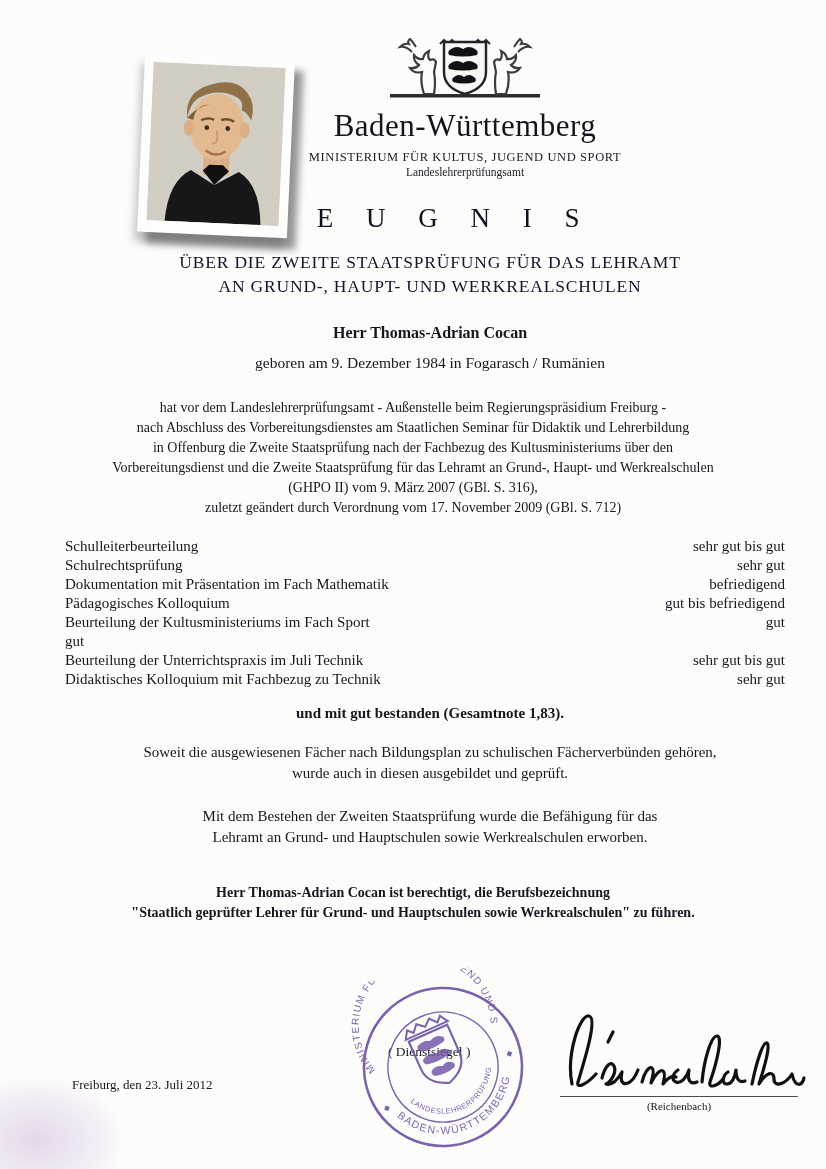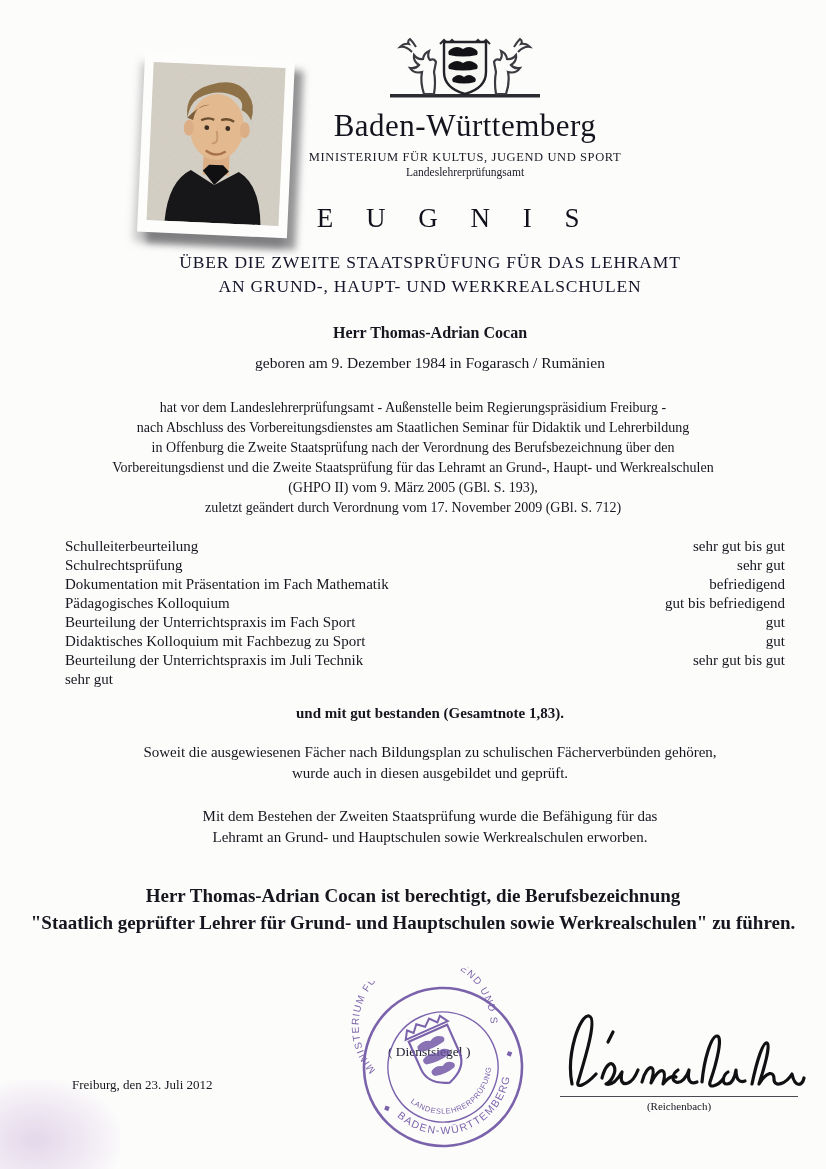--- a/index.html
+++ b/index.html
@@ -53,21 +53,21 @@
   
   .grades { left: 65px; top: 537px; width: 720px; font-size: 15px; }
   .grade-row { display: flex; justify-content: space-between; line-height: 1.27; }
   .grade-subject { text-align: left; }
   .grade-value { text-align: right; white-space: nowrap; }
 
   
   .result-line { left: 30px; top: 705px; width: 800px; text-align: center; font-size: 15px; font-weight: bold; }
   .note-par { left: 30px; top: 742px; width: 800px; text-align: center; font-size: 15px; line-height: 1.4; }
   .qual-par { left: 30px; top: 806px; width: 800px; text-align: center; font-size: 15px; line-height: 1.4; }
-  .entitle-par { left: 13px; top: 883px; width: 800px; text-align: center; font-size: 19px; font-weight: bold; line-height: 1.42; }
+  .entitle-par { left: 13px; top: 883px; width: 800px; text-align: center; font-size: 14px; font-weight: bold; line-height: 1.42; }
 
   
   .place-date { left: 72px; top: 1077px; font-size: 13px; }
   .dienstsiegel-text { left: 388px; top: 1044px; font-size: 13.5px; color: #1b1b2c; z-index: 1; }
   .stamp-wrap { left: 348px; top: 972px; width: 190px; height: 190px; z-index: 2; transform: rotate(-8deg); opacity: 0.9; }
   .signature-wrap { left: 556px; top: 1002px; width: 252px; height: 96px; z-index: 3; }
   .signature-line { left: 560px; top: 1096px; width: 238px; border-top: 1.6px solid #4a4a50; height: 0; }
   .signature-name { left: 560px; top: 1100px; width: 238px; text-align: center; font-size: 11px; }
 
   .smudge {
@@ -145,23 +145,23 @@
   <div>ÜBER DIE ZWEITE STAATSPRÜFUNG FÜR DAS LEHRAMT</div>
   <div>AN GRUND-, HAUPT- UND WERKREALSCHULEN</div>
 </div>
 
 <div class="abs candidate-name">Herr Thomas-Adrian Cocan</div>
 <div class="abs candidate-birth">geboren am 9. Dezember 1984 in Fogarasch / Rumänien</div>
 
 <div class="abs body-par">
   <div>hat vor dem Landeslehrerprüfungsamt - Außenstelle beim Regierungspräsidium Freiburg -</div>
   <div>nach Abschluss des Vorbereitungsdienstes am Staatlichen Seminar für Didaktik und Lehrerbildung</div>
-  <div>in Offenburg die Zweite Staatsprüfung nach der Verordnung des Berufsbezeichnung über den</div>
+  <div>in Offenburg die Zweite Staatsprüfung nach der Fachbezug des Kultusministeriums über den</div>
   <div>Vorbereitungsdienst und die Zweite Staatsprüfung für das Lehramt an Grund-, Haupt- und Werkrealschulen</div>
-  <div>(GHPO II) vom 9. März 2005 (GBl. S. 193),</div>
+  <div>(GHPO II) vom 9. März 2007 (GBl. S. 316),</div>
   <div>zuletzt geändert durch Verordnung vom 17. November 2009 (GBl. S. 712)</div>
 </div>
 
 <div class="abs grades">
   <div class="grade-row">
     <span class="grade-subject">Schulleiterbeurteilung</span>
     <span class="grade-value">sehr gut bis gut</span>
   </div>
   <div class="grade-row">
     <span class="grade-subject">Schulrechtsprüfung</span>
@@ -169,32 +169,32 @@
   </div>
   <div class="grade-row">
     <span class="grade-subject">Dokumentation mit Präsentation im Fach Mathematik</span>
     <span class="grade-value">befriedigend</span>
   </div>
   <div class="grade-row">
     <span class="grade-subject">Pädagogisches Kolloquium</span>
     <span class="grade-value">gut bis befriedigend</span>
   </div>
   <div class="grade-row">
-    <span class="grade-subject">Beurteilung der Unterrichtspraxis im Fach Sport</span>
+    <span class="grade-subject">Beurteilung der Kultusministeriums im Fach Sport</span>
     <span class="grade-value">gut</span>
   </div>
   <div class="grade-row">
-    <span class="grade-subject">Didaktisches Kolloquium mit Fachbezug zu Sport</span>
     <span class="grade-value">gut</span>
   </div>
   <div class="grade-row">
     <span class="grade-subject">Beurteilung der Unterrichtspraxis im Juli Technik</span>
     <span class="grade-value">sehr gut bis gut</span>
   </div>
   <div class="grade-row">
+    <span class="grade-subject">Didaktisches Kolloquium mit Fachbezug zu Technik</span>
     <span class="grade-value">sehr gut</span>
   </div>
 </div>
 
 <div class="abs result-line">und mit gut bestanden (Gesamtnote 1,83).</div>
 
 <div class="abs note-par">
   <div>Soweit die ausgewiesenen Fächer nach Bildungsplan zu schulischen Fächerverbünden gehören,</div>
   <div>wurde auch in diesen ausgebildet und geprüft.</div>
 </div>

